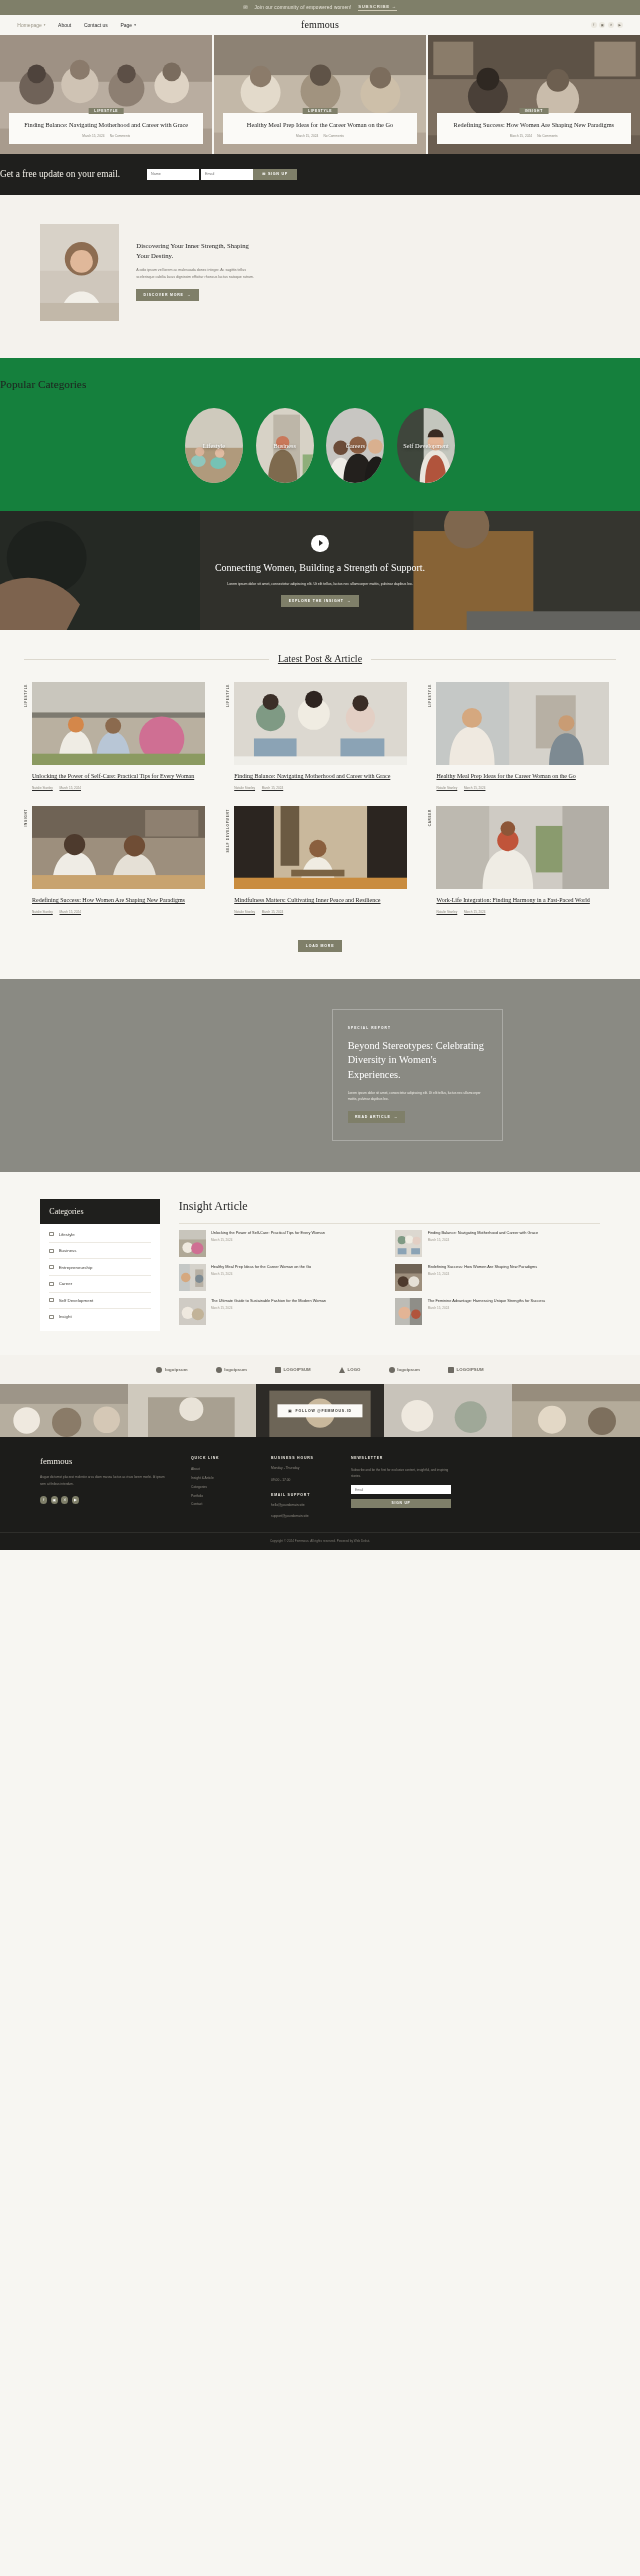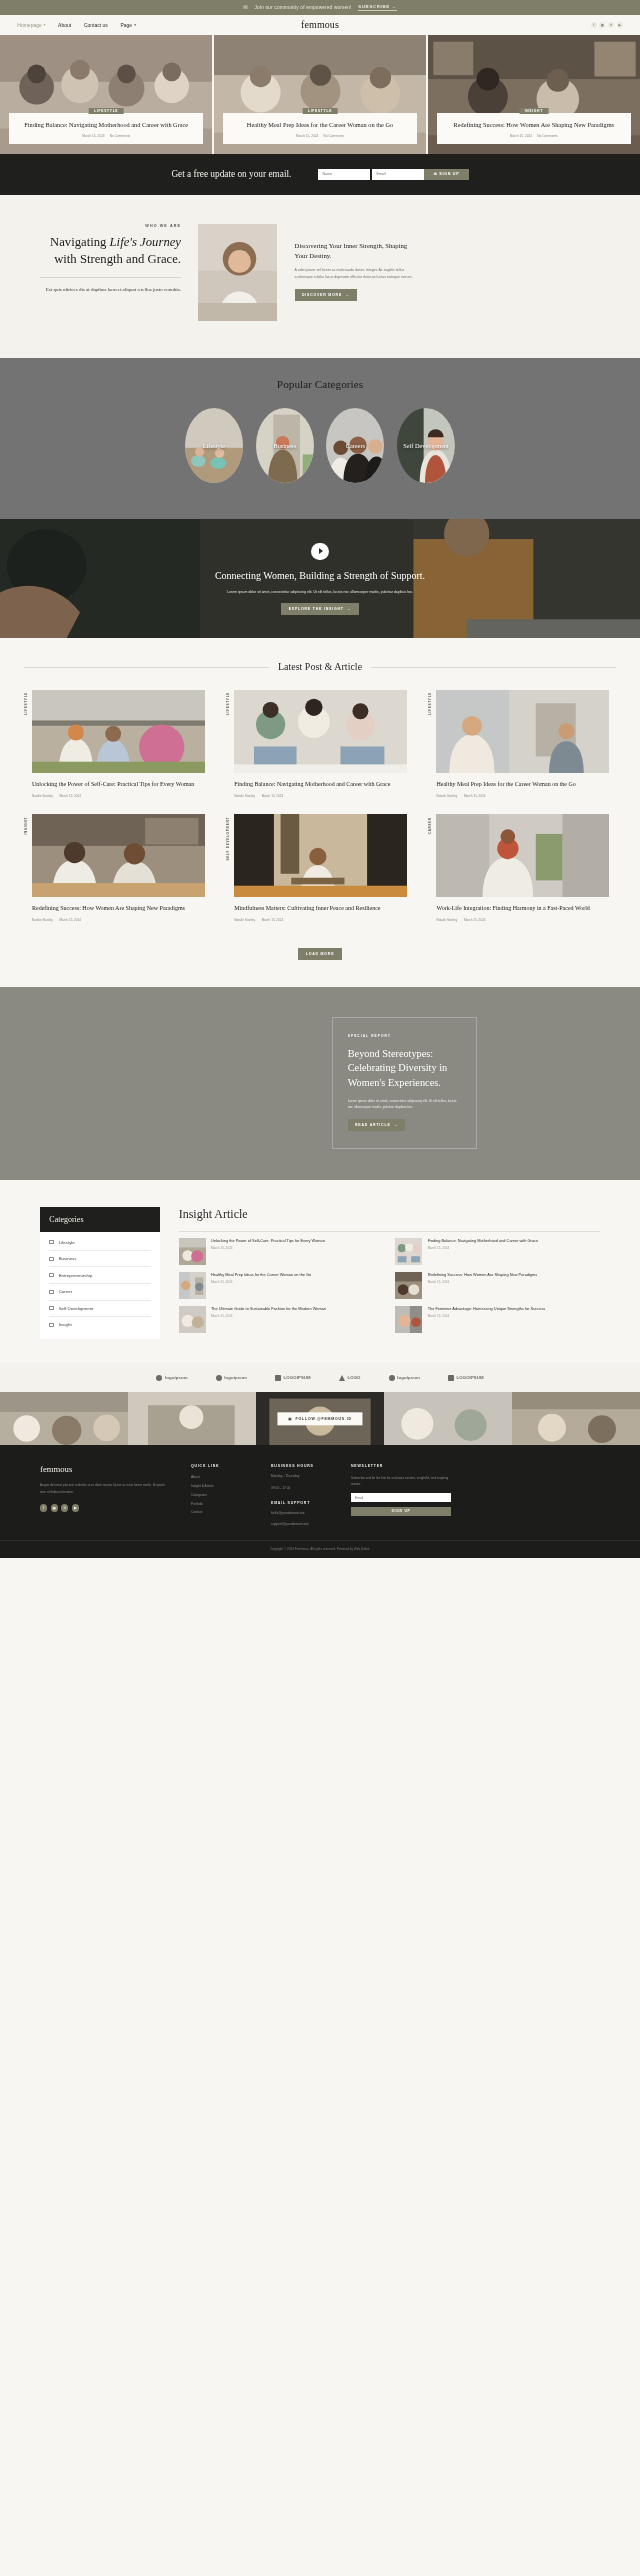--- a/index.html
+++ b/index.html
@@ -28,21 +28,21 @@
   
   .hero{display:flex;height:119px;gap:1.3px;}
   .hcard{flex:1;position:relative;overflow:hidden;}
   .hcard .ph{position:absolute;inset:0;}
   .hcard .cap{position:absolute;left:9.3px;right:9.3px;bottom:9.3px;background:#fbfaf7;padding:8.7px 6.7px 6.7px;text-align:center;}
   .badge{position:absolute;top:-4.7px;left:50%;transform:translateX(-50%);background:#7f7f69;color:#fff;font-size:3.3px;letter-spacing:0.7px;font-weight:bold;padding:1.3px 5.3px;}
   .cap h3{font-family:"Liberation Serif",serif;font-size:6.3px;font-weight:normal;line-height:1.35;color:#222;}
   .meta{margin-top:4px;display:flex;justify-content:center;gap:5.3px;font-size:3.2px;color:#8d8a80;}
 
   
-  .band{background:#1f1f1d;height:41px;display:flex;align-items:center;justify-content:center;gap:27px;}
+  .band{background:#1f1f1d;height:41px;display:flex;align-items:center;justify-content:flex-start;gap:27px;}
   .band h2{font-family:"Liberation Serif",serif;color:#f4f1e9;font-size:9.3px;font-weight:normal;}
   .band form{display:flex;}
   .band input{width:52px;height:10.7px;border:0;background:#fff;font-size:3.7px;padding:0 4px;color:#555;font-family:"Liberation Sans",sans-serif;}
   .band input:first-child{margin-right:2px;}
   .band button{height:10.7px;background:#7f7f69;color:#fff;border:0;font-size:3.7px;letter-spacing:0.7px;font-weight:bold;padding:0 9.3px;cursor:pointer;}
 
   
   .who{background:#f4f2ed;padding:29px 40px 37px;display:flex;align-items:flex-start;gap:17.3px;}
   .who-left{width:141px;text-align:right;}
   .kicker{font-size:3.7px;letter-spacing:1.1px;color:#555;font-weight:bold;}
@@ -50,53 +50,53 @@
   .who-left h2 em{font-style:italic;}
   .rule{height:0.7px;background:#d9d5cb;margin:9.3px 0 8px;}
   .who-left p{font-family:"Liberation Serif",serif;font-size:5px;line-height:1.8;color:#3c3a35;}
   .who-img{width:79px;height:97px;position:relative;overflow:hidden;flex-shrink:0;}
   .who-right{width:127px;padding-top:17.3px;}
   .who-right h3{font-family:"Liberation Serif",serif;font-size:6.7px;font-weight:normal;line-height:1.45;color:#1f1f1f;}
   .who-right p{font-size:3.6px;line-height:2;color:#76736c;margin-top:6.7px;}
   .btn{display:inline-flex;align-items:center;gap:3.3px;background:#7f7f69;color:#fff;font-size:3.5px;letter-spacing:0.8px;font-weight:bold;padding:4px 7.3px;margin-top:8px;cursor:pointer;}
 
   
-  .cats{background:#737373;padding:20px 0 36px;text-align:center;}
+  .cats{background:#15803d;padding:20px 0 28px;text-align:left;}
   .cats h2{font-family:"Liberation Serif",serif;font-size:11.3px;font-weight:normal;color:#1f1f1f;}
   .cat-row{display:flex;justify-content:center;gap:12.7px;margin-top:18.7px;}
   .cat{width:58px;height:75px;border-radius:50%;overflow:hidden;position:relative;}
   .cat .lbl{position:absolute;inset:0;display:flex;align-items:center;justify-content:center;font-family:"Liberation Serif",serif;color:#fff;font-size:6.3px;text-shadow:0 0.7px 2.7px rgba(0,0,0,.5);}
 
   
   .video{height:119px;position:relative;overflow:hidden;display:flex;align-items:center;justify-content:center;}
   .video .ph{position:absolute;inset:0;}
   .video .shade{position:absolute;inset:0;background:rgba(25,25,22,.42);}
   .vinner{position:relative;text-align:center;color:#fff;width:220px;}
   .play{width:17.3px;height:17.3px;border-radius:50%;background:#fff;margin:0 auto 9.3px;display:flex;align-items:center;justify-content:center;}
   .play i{width:0;height:0;border-left:4.7px solid #2a2a28;border-top:3px solid transparent;border-bottom:3px solid transparent;margin-left:1.3px;}
   .vinner h2{font-family:"Liberation Serif",serif;font-size:10px;font-weight:normal;line-height:1.35;}
   .vinner p{font-size:3.5px;line-height:1.9;margin-top:6px;color:#e6e3dc;}
 
   
-  .latest{background:#f7f6f2;padding:23px 24px 27px;}
+  .latest{background:#f7f6f2;padding:23px 24px 27px;text-decoration:underline;}
   .lhead{display:flex;align-items:center;justify-content:center;gap:9.3px;}
   .lhead .ln{flex:1;height:0.7px;background:#dcd8ce;}
   .lhead h2{font-family:"Liberation Serif",serif;font-size:10px;font-weight:normal;}
   .grid{display:grid;grid-template-columns:repeat(3,1fr);gap:16px 14.7px;margin-top:17.3px;}
   .pcard{position:relative;padding-left:8px;}
   .vtag{position:absolute;left:0;top:2.7px;writing-mode:vertical-rl;transform:rotate(180deg);font-size:3.1px;letter-spacing:0.7px;font-weight:bold;color:#55534d;}
   .pthumb{width:100%;height:83px;overflow:hidden;position:relative;}
   .pcard h3{font-family:"Liberation Serif",serif;font-size:6px;font-weight:normal;line-height:1.45;margin-top:7.3px;color:#222;}
   .pmeta{display:flex;gap:6.7px;margin-top:5.3px;font-size:3.1px;color:#8d8a80;}
   .loadwrap{text-align:center;margin-top:17.3px;}
 
   
   .special{height:193px;position:relative;overflow:hidden;display:flex;align-items:center;}
   .special .ph{position:absolute;inset:0;background:#8a8a83;}
-  .sbox{position:relative;margin-left:332px;width:145px;border:0.7px solid rgba(255,255,255,.28);padding:16px 14.7px 17.3px;color:#fff;}
+  .sbox{position:relative;margin-left:332px;width:171px;border:0.7px solid rgba(255,255,255,.28);padding:16px 14.7px 17.3px;color:#fff;}
   .sbox .kick{font-size:3.2px;letter-spacing:1.1px;font-weight:bold;}
   .sbox h2{font-family:"Liberation Serif",serif;font-size:10.3px;font-weight:normal;line-height:1.42;margin-top:8.7px;}
   .sbox p{font-size:3.3px;line-height:1.95;margin-top:7.3px;color:#eeece6;}
 
   
   .lower{background:#f7f6f2;padding:27px 40px 24px;display:flex;gap:18.7px;}
   .side{width:120px;}
   .side-head{background:#1f1f1d;color:#f5f2ea;font-family:"Liberation Serif",serif;font-size:8px;padding:8px 9.3px;}
   .side-body{background:#fff;padding:2.7px 9.3px 6.7px;}
   .side-item{display:flex;align-items:center;gap:4.7px;font-size:4.4px;color:#45433e;padding:5.3px 0;border-bottom:0.7px solid #ece9e2;}
@@ -262,26 +262,20 @@
     <input type="text" placeholder="Name" style="">
     <input type="email" placeholder="Email" style="">
     <button>
       <span>✉</span>
       <span>SIGN UP</span>
     </button>
   </form>
 </div>
 
 <div class="who">
-  <div class="who-left">
-    <div class="kicker">WHO WE ARE</div>
-    <h2><span>Navigating </span><em>Life's Journey</em><span> with Strength and Grace.</span></h2>
-    <div class="rule"></div>
-    <p>Est quis ultrices dis at dapibus laoreet aliquat a tellus justo conubia.</p>
-  </div>
   <div class="who-img">
     <svg width="79" height="97" viewBox="0 0 118 145" preserveAspectRatio="none">
       <rect width="118" height="145" fill="#cfc7bc"></rect>
       <path d="M0 0h118v70H0z" fill="#d8d2c8"></path>
       <circle cx="62" cy="52" r="25" fill="#8d6d52"></circle>
       <circle cx="62" cy="56" r="17" fill="#e0b89a"></circle>
       <path d="M30 145c0-28 14-44 32-44s32 16 32 44z" fill="#f2efe8"></path>
       <rect x="0" y="118" width="118" height="27" fill="#c2b8a9"></rect>
     </svg>
   </div>

